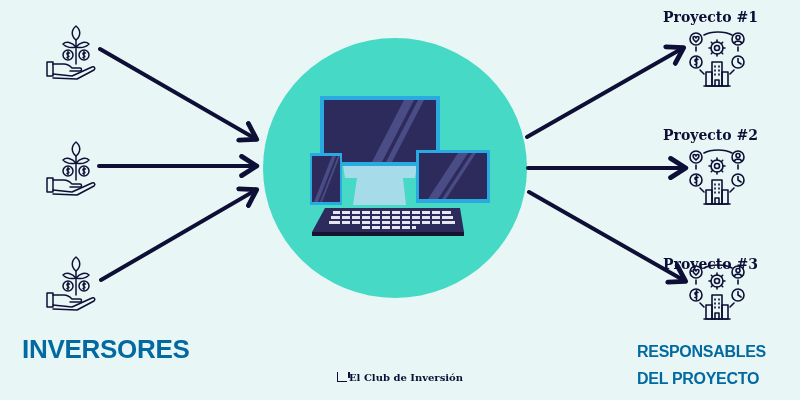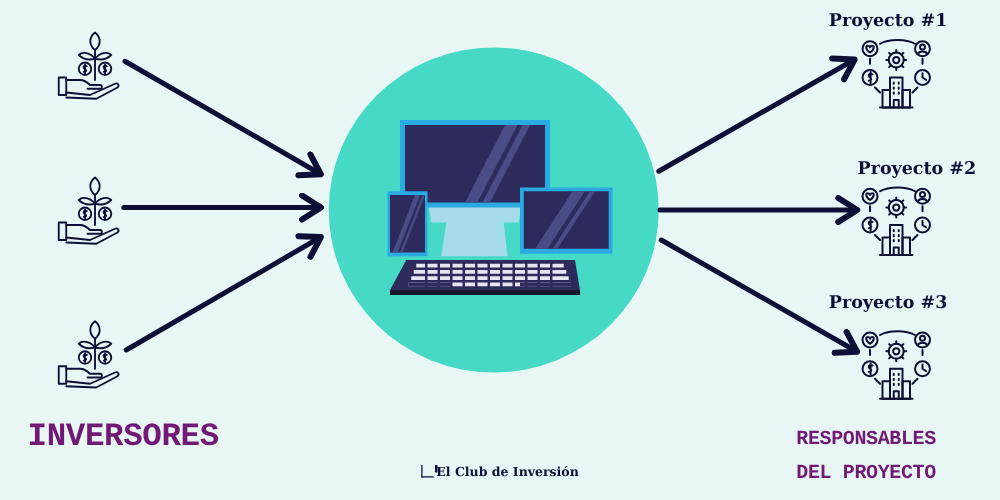--- a/index.html
+++ b/index.html
@@ -8,22 +8,22 @@
     background: #e8f7f5;
     position: relative;
     font-family: "DejaVu Sans", sans-serif;
   }
   .stage { position: absolute; left: 0; top: 0; width: 800px; height: 400px; }
   .circle {
     position: absolute; left: 263px; top: 38px; width: 264px; height: 260px;
     border-radius: 50%; background: #45d9c6;
   }
   .label {
-    position: absolute; color: #701a75; font-weight: bold;
-    font-family: Liberation Mono, monospace; letter-spacing: -0.3px;
+    position: absolute; color: #0369a1; font-weight: bold;
+    font-family: Liberation Sans, sans-serif; letter-spacing: -0.3px;
   }
   .lbl-inv { left: 22px; top: 334px; font-size: 26px; }
   .lbl-plat { left: 304px; top: 330px; font-size: 26px; }
   .lbl-resp { left: 590px; top: 338px; font-size: 16px; line-height: 27px; text-align: left; width: 206px; margin-left: 47px; }
   .proj-title {
     position: absolute; color: #0d0f36; font-family: "DejaVu Serif", serif;
     font-size: 14px; font-weight: bold; width: 110px; 
   }
   .footer {
     position: absolute; left: 0; width: 800px; top: 372px; text-align: center;
@@ -146,22 +146,22 @@
         <circle cx="40" cy="35" r="5"></circle>
       <path d="M25.5,33 C24,32 22,33 23.5,35 C25,36 26,37 23,37.5 M24,31.5 L24,38.5"></path>
       <path d="M41.5,33 C40,32 38,33 39.5,35 C41,36 42,37 39,37.5 M40,31.5 L40,38.5"></path>
       <rect x="3" y="42" width="6" height="14"></rect>
       <path d="M9,44 L20,44 C23,44 26,46 28,48 L36,48 C38,48 38,51 36,51 L26,51"></path>
       <path d="M9,54 L28,56 L48,47 C50,46 52,48 50,50 L33,59 L9,58"></path>
     </g>
   </svg>
 
   <div class="proj-title" style="left:663px;top:9px">Proyecto #1</div>
-  <div class="proj-title" style="left:686px;top:127px">Proyecto #2</div>
-  <div class="proj-title" style="left:663px;top:234px">Proyecto #3</div>
+  <div class="proj-title" style="left:663px;top:127px">Proyecto #2</div>
+  <div class="proj-title" style="left:663px;top:256px">Proyecto #3</div>
 
   <svg class="icon" style="left:686px;top:30px" width="64" height="60" viewBox="0 0 64 60">
     <g fill="none" stroke="#0d0f36" stroke-width="1.6" stroke-linecap="round" stroke-linejoin="round">
       <circle cx="10" cy="9" r="6"></circle>
         <path d="M7,8 C7,6 9.5,6 10,8 C10.5,6 13,6 13,8 C13,10 10,12 10,12 C10,12 7,10 7,8 Z"></path>
       <circle cx="52" cy="9" r="6"></circle>
         <circle cx="52" cy="7.5" r="2"></circle>
         <path d="M48.5,13 C49,10.5 55,10.5 55.5,13"></path>
       <path d="M18,5 C25,1 39,1 46,5"></path>
       <circle cx="31" cy="18" r="6"></circle>

